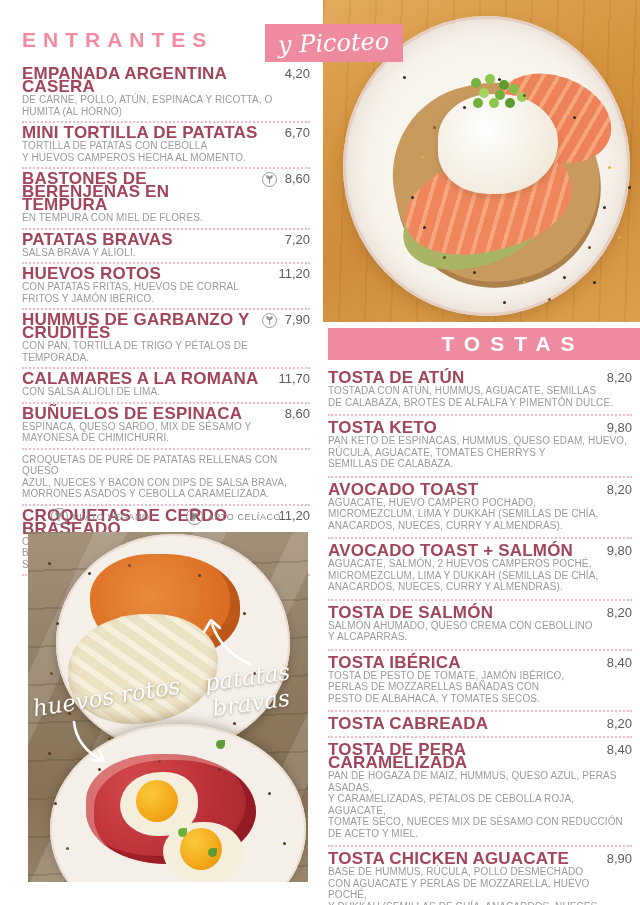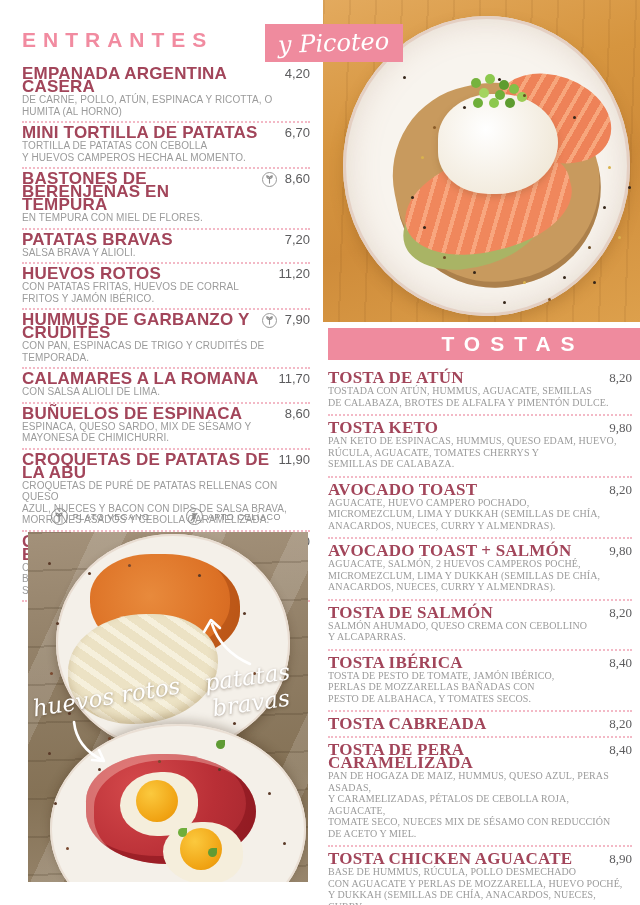--- a/index.html
+++ b/index.html
@@ -12,21 +12,21 @@
   .picoteo-box{position:absolute;left:265px;top:24px;width:138px;height:38px;background:#ef8b9e;
         z-index:3;display:flex;align-items:center;justify-content:center;}
   .picoteo-box span{font-family:"DejaVu Serif",serif;font-style:italic;color:#ffffff;
         font-size:24px;transform:rotate(-2deg);}
 
   
   .col-left{position:absolute;left:22px;top:64px;width:288px;}
   .col-right{position:absolute;left:328px;top:366px;width:304px;}
 
   .mi{padding:3px 0 4px;border-bottom:2px dotted #f3b9c6;}
-  .col-right .mi{padding:5px 0 6px;font-family:Liberation Serif, serif;}
+  .col-right .mi{padding:5px 0 6px;}
   .mi .row{display:flex;align-items:flex-start;}
   .mi .t{font-size:17px;line-height:13px;font-weight:800;color:#a2455a;letter-spacing:.2px;}
   .mi .p{margin-left:auto;font-size:13px;line-height:13px;color:#5c5c5e;padding-left:6px;}
   .mi .d{font-size:10px;line-height:11.5px;color:#9b9b9b;white-space:pre-line;max-width:268px;
         margin-top:1px;letter-spacing:.1px;}
   .col-right .mi .d{max-width:300px;}
   .badge{width:13px;height:13px;border:1px solid #9b9b9b;border-radius:50%;flex:0 0 auto;
         margin:0 2px 0 5px;display:inline-flex;align-items:center;justify-content:center;}
   .badge svg{display:block;}
 
@@ -201,21 +201,21 @@
       <div class="mi">
         <div class="row">
           <span class="t">HUMMUS DE GARBANZO Y CRUDITÉS</span>
           <span class="badge">
             <svg class="icon" width="9" height="9" viewBox="0 0 10 10">
               <path d="M5 9 V4 M5 4 C5 2 3.5 1 2 1 C2 3 3 4 5 4 M5 4 C5 2 6.5 1 8 1 C8 3 7 4 5 4"></path>
             </svg>
           </span>
           <span class="p">7,90</span>
         </div>
-        <div class="d">CON PAN, ESPINACAS DE TRIGO Y CRUDITÉS DE TEMPORADA.</div>
+        <div class="d">CON PAN, TORTILLA DE TRIGO Y PÉTALOS DE TEMPORADA.</div>
       </div>
 
       <div class="mi">
         <div class="row">
           <span class="t">CALAMARES A LA ROMANA</span>
 
           <span class="p">11,70</span>
         </div>
         <div class="d">CON SALSA ALIOLI DE LIMA.</div>
       </div>
@@ -224,25 +224,20 @@
         <div class="row">
           <span class="t">BUÑUELOS DE ESPINACA</span>
 
           <span class="p">8,60</span>
         </div>
         <div class="d">ESPINACA, QUESO SARDO, MIX DE SÉSAMO Y
 MAYONESA DE CHIMICHURRI.</div>
       </div>
 
       <div class="mi">
-        <div class="row">
-          <span class="t">CROQUETAS DE PATATAS DE LA ABU</span>
-
-          <span class="p">11,90</span>
-        </div>
         <div class="d">CROQUETAS DE PURÉ DE PATATAS RELLENAS CON QUESO
 AZUL, NUECES Y BACON CON DIPS DE SALSA BRAVA,
 MORRONES ASADOS Y CEBOLLA CARAMELIZADA.</div>
       </div>
 
       <div class="mi">
         <div class="row">
           <span class="t">CROQUETAS DE CERDO BRASEADO</span>
 
           <span class="p">11,20</span>

